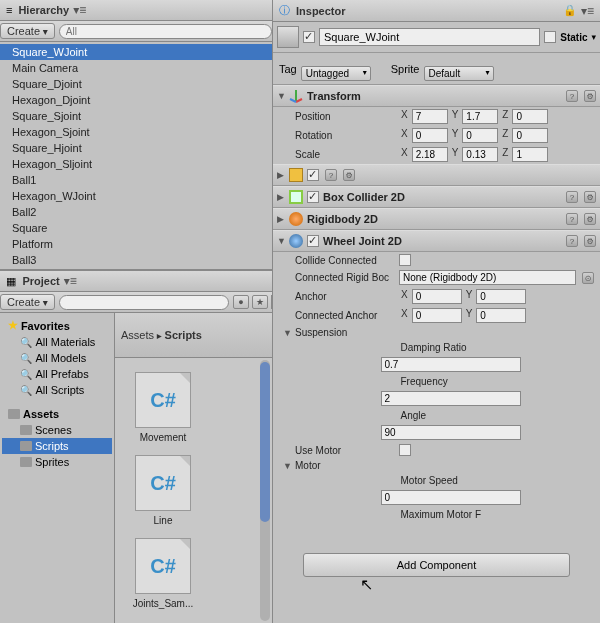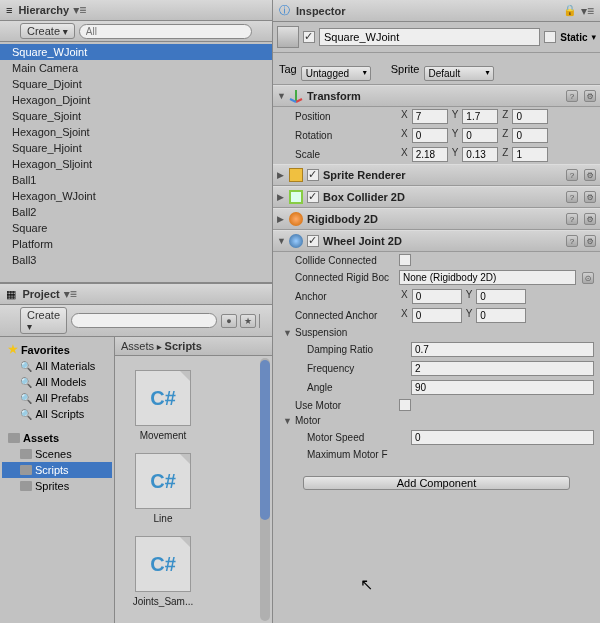--- a/index.html
+++ b/index.html
@@ -6,39 +6,39 @@
 body { background: #c2c2c2; width: 600px; height: 623px; overflow: hidden; display: flex; }
 .left-col { width: 273px; display: flex; flex-direction: column; border-right: 1px solid #888; }
 .right-col { flex: 1; display: flex; flex-direction: column; background: #c2c2c2; }
 
 .panel { display: flex; flex-direction: column; }
 .panel-tab { background: linear-gradient(#d8d8d8, #c0c0c0); border-bottom: 1px solid #888; padding: 3px 6px; display: flex; align-items: center; gap: 4px; }
 .panel-tab .title { font-weight: bold; color: #333; margin-left: 2px; }
 .panel-tab .lock { margin-left: auto; color: #555; }
 .panel-tab .menu { color: #555; font-size: 12px; }
 
-.toolbar { background: linear-gradient(#d8d8d8, #c0c0c0); border-bottom: 1px solid #888; padding: 2px 20px; display: flex; align-items: center; gap: 4px; }
+.toolbar { background: linear-gradient(#d8d8d8, #c0c0c0); border-bottom: 1px solid #888; padding: 2px 0; display: flex; align-items: center; gap: 4px; }
 .btn { background: linear-gradient(#e8e8e8, #c8c8c8); border: 1px solid #888; border-radius: 3px; padding: 1px 6px; font-size: 10px; color: #333; cursor: pointer; }
 .search { flex: 1; background: #f0f0f0; border: 1px solid #888; border-radius: 8px; padding: 1px 6px; font-size: 10px; height: 15px; }
 
 .hierarchy-list { background: #c2c2c2; flex: 1; overflow: auto; padding-top: 2px; }
 .h-item { padding: 2px 12px; color: #222; cursor: pointer; }
 .h-item.sel { background: #3e76c1; color: #fff; }
 
 .project { flex: 1; display: flex; flex-direction: column; border-top: 2px solid #888; }
 .project-body { flex: 1; display: flex; background: #c8c8c8; }
 .project-tree { width: 115px; background: #c2c2c2; border-right: 1px solid #888; padding: 4px 2px; overflow: auto; }
 .tree-item { padding: 2px 4px 2px 18px; display: flex; align-items: center; gap: 3px; cursor: pointer; }
 .tree-item.fav { font-weight: bold; padding-left: 6px; }
 .tree-item.sel { background: #3e76c1; color: #fff; }
 .star { color: #f5c518; }
 .mag { color: #d4a020; font-size: 10px; }
 .folder-ico { width: 12px; height: 10px; background: #999; border-radius: 1px; display: inline-block; }
 
-.breadcrumb { background: linear-gradient(#d0d0d0, #bcbcbc); border-bottom: 1px solid #888; padding: 3px 6px; font-size: 10px; color: #333; }
+.breadcrumb { background: linear-gradient(#d0d0d0, #bcbcbc); border-bottom: 1px solid #888; padding: 16px 6px; font-size: 10px; color: #333; }
 .breadcrumb b { font-weight: bold; }
 .asset-grid { flex: 1; padding: 8px; overflow: auto; position: relative; }
 .asset { width: 68px; display: inline-block; text-align: center; margin: 6px; }
 .asset .thumb { width: 56px; height: 56px; background: #ddd; border: 1px solid #999; margin: 0 auto 4px; display: flex; align-items: center; justify-content: center; font-size: 20px; color: #3a8fc8; font-weight: bold; position: relative; }
 .asset .thumb::after { content: ""; position: absolute; right: 0; top: 0; border-style: solid; border-width: 0 10px 10px 0; border-color: transparent #c2c2c2 transparent transparent; }
 .asset .lbl { font-size: 10px; color: #222; }
 .scrollbar { position: absolute; right: 2px; top: 2px; bottom: 2px; width: 10px; background: #b0b0b0; border-radius: 5px; }
 .scrollbar .thumb-s { position: absolute; top: 2px; width: 10px; height: 160px; background: #6a8abf; border-radius: 5px; }
 
 .inspector-body { flex: 1; overflow: auto; background: #c2c2c2; }
@@ -55,23 +55,23 @@
 .mini-ico { width: 12px; height: 12px; background: linear-gradient(#d0d0d0,#a8a8a8); border: 1px solid #888; border-radius: 2px; margin-left: 2px; font-size: 8px; line-height: 11px; text-align: center; color: #555; }
 
 .prop-row { padding: 2px 6px 2px 22px; display: flex; align-items: center; gap: 4px; }
 .prop-row .lbl { width: 100px; color: #222; font-size: 10px; }
 .xyz { display: flex; gap: 2px; flex: 1; }
 .xyz-lbl { font-size: 10px; color: #333; padding: 0 2px; }
 .numfield { background: #eee; border: 1px solid #888; padding: 1px 3px; font-size: 10px; width: 36px; }
 .valfield { background: #eee; border: 1px solid #888; padding: 1px 3px; font-size: 10px; flex: 1; }
 .chk { width: 12px; height: 12px; border: 1px solid #888; background: #eee; display: inline-block; position: relative; }
 .chk.on::after { content: "✓"; position: absolute; top: -2px; left: 0; font-size: 11px; color: #333; }
-.sub { padding-left: 34px; }
-
-.add-comp { margin: 14px 30px; text-align: center; background: linear-gradient(#e8e8e8,#c8c8c8); border: 1px solid #888; border-radius: 3px; cursor: pointer; }
+.sub { padding-left: 34px; flex-direction: column; }
+
+.add-comp { margin: 31px 30px; padding: 5px; text-align: center; background: linear-gradient(#e8e8e8,#c8c8c8); border: 1px solid #888; border-radius: 3px; cursor: pointer; }
 
 .cursor { position: absolute; left: 360px; top: 575px; font-size: 16px; color: #000; pointer-events: none; }
 .dropdown.wide { min-width: 70px; margin-top: 10px; }
 .textfield { background: #eee; border: 1px solid #888; padding: 2px 4px; font-size: 11px; flex: 1; }
 .slider-area { margin-left: auto; display: flex; gap: 3px; align-items: center; }
 .icon-btn { width: 16px; height: 14px; background: linear-gradient(#e0e0e0,#c0c0c0); border: 1px solid #888; border-radius: 2px; font-size: 9px; line-height: 12px; text-align: center; color: #555; }
 
 svg.transform-ico { width: 14px; height: 14px; }
 </style>
 </head>
@@ -225,21 +225,20 @@
           <input class="numfield" value="0.13" style="">
         <span class="xyz-lbl">Z</span>
           <input class="numfield" value="1" style="">
       </div>
     </div>
 
     <div class="comp-header">
       <span class="fold">▶</span>
       <span class="comp-ico" style="background:#f0c040;border:1px solid #aa8020;"></span>
       <span class="chk on"></span>
-      <span class="ttl">Sprite Renderer</span>
       <span class="mini-ico">?</span>
       <span class="mini-ico">⚙</span>
     </div>
     <div class="comp-header">
       <span class="fold">▶</span>
       <span class="comp-ico" style="border:2px solid #8c4;background:#dfe;"></span>
       <span class="chk on"></span>
       <span class="ttl">Box Collider 2D</span>
       <span class="mini-ico">?</span>
       <span class="mini-ico">⚙</span>

